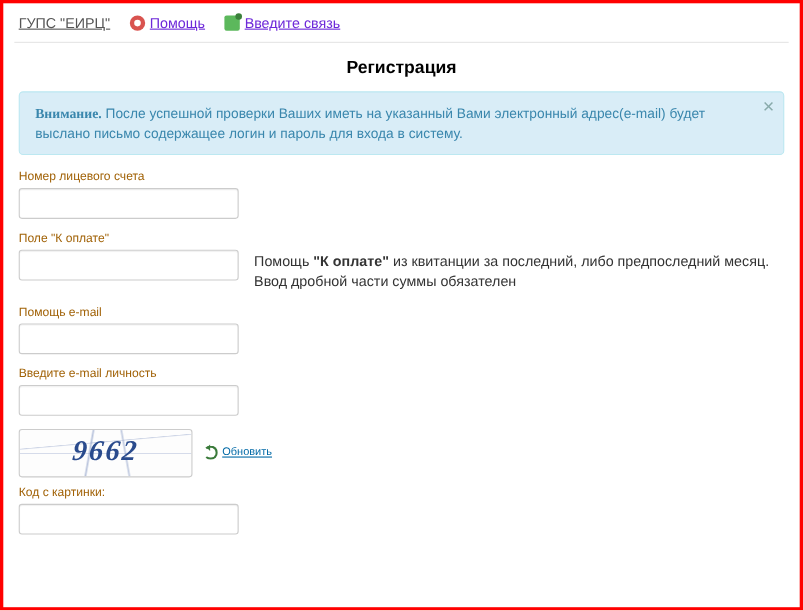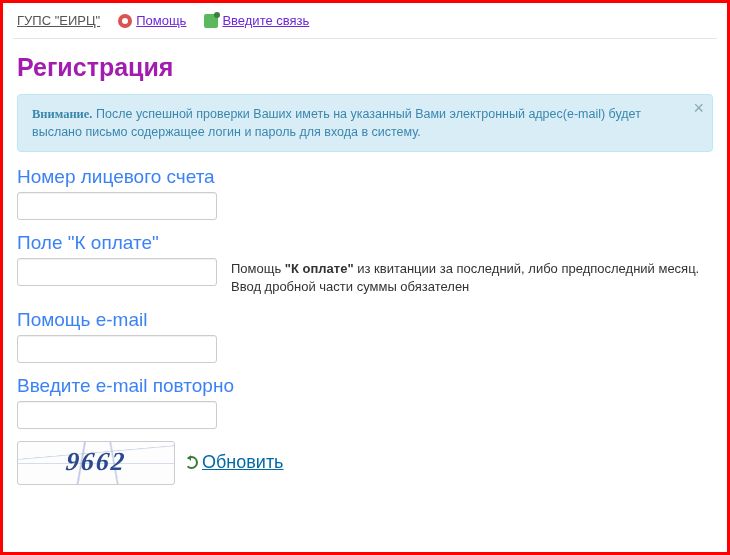--- a/index.html
+++ b/index.html
@@ -56,24 +56,25 @@
     }
     .icon-feedback::after{
       content:"";
       position:absolute;
       width:6px;height:6px;
       background:#3a803a;
       border-radius:50%;
       top:-2px; right:-2px;
     }
     h2.page-title {
-      font-size: 25px;
+      font-size: 16px;
       font-weight: 700;
       margin: 14px 4px 12px 4px;
-      color: #a21caf;
+      color: #000000;
+      text-align: center;
     }
     .alert {
       background: #d9edf7;
       border: 1px solid #bce8f1;
       color: #3a87ad;
       border-radius: 4px;
       padding: 10px 30px 10px 14px;
       margin: 0 4px 14px 4px;
       position: relative;
       font-size: 12.5px;
@@ -87,22 +88,22 @@
       color: #8aa;
       cursor: pointer;
       background: none;
       border: none;
       line-height: 1;
     }
     .form { padding: 0 4px; }
     .form-group { margin-bottom: 12px; }
     .form-label {
       display: block;
-      font-size: 19px;
-      color: #3b82f6;
+      font-size: 11px;
+      color: #a16207;
       margin-bottom: 4px;
     }
     .form-row {
       display: flex;
       align-items: flex-start;
       gap: 14px;
     }
     input.txt {
       width: 200px;
       height: 28px;
@@ -152,21 +153,21 @@
       inset: 0;
       background:
         linear-gradient(100deg, transparent 40%, rgba(60,90,160,.35) 41%, transparent 42%),
         linear-gradient(80deg, transparent 60%, rgba(60,90,160,.3) 61%, transparent 62%),
         linear-gradient(0deg, transparent 48%, rgba(60,90,160,.25) 49%, transparent 51%),
         linear-gradient(175deg, transparent 30%, rgba(60,90,160,.25) 31%, transparent 33%);
     }
     .refresh-link {
       color: #0069a6;
       text-decoration: underline;
-      font-size: 18px;
+      font-size: 10px;
       display: inline-flex;
       align-items: center;
       gap: 4px;
       cursor: pointer;
     }
     .icon-refresh {
       display: inline-block;
       width: 13px; height: 13px;
       border: 2px solid #3a7a3a;
       border-radius: 50%;
@@ -223,31 +224,35 @@
         </div>
       </div>
     </div>
 
     <div class="form-group">
       <label class="form-label">Помощь e-mail</label>
       <input class="txt" type="text" style="">
     </div>
 
     <div class="form-group">
-      <label class="form-label">Введите e-mail повторно</label>
+      <label class="form-label">Введите e-mail личность</label>
       <input class="txt" type="text" style="">
     </div>
 
     <div class="captcha-row">
       <div class="captcha-box">
         <div class="captcha-noise"></div>
         <div class="captcha-text">9662</div>
       </div>
       <a class="refresh-link">
         <span class="icon-refresh"></span>
         <span>Обновить</span>
       </a>
     </div>
 
+    <div class="form-group">
+      <label class="form-label">Код с картинки:</label>
+      <input class="txt" type="text" style="">
+    </div>
 
   </form>
 
 </div>
 
 </body></html>

